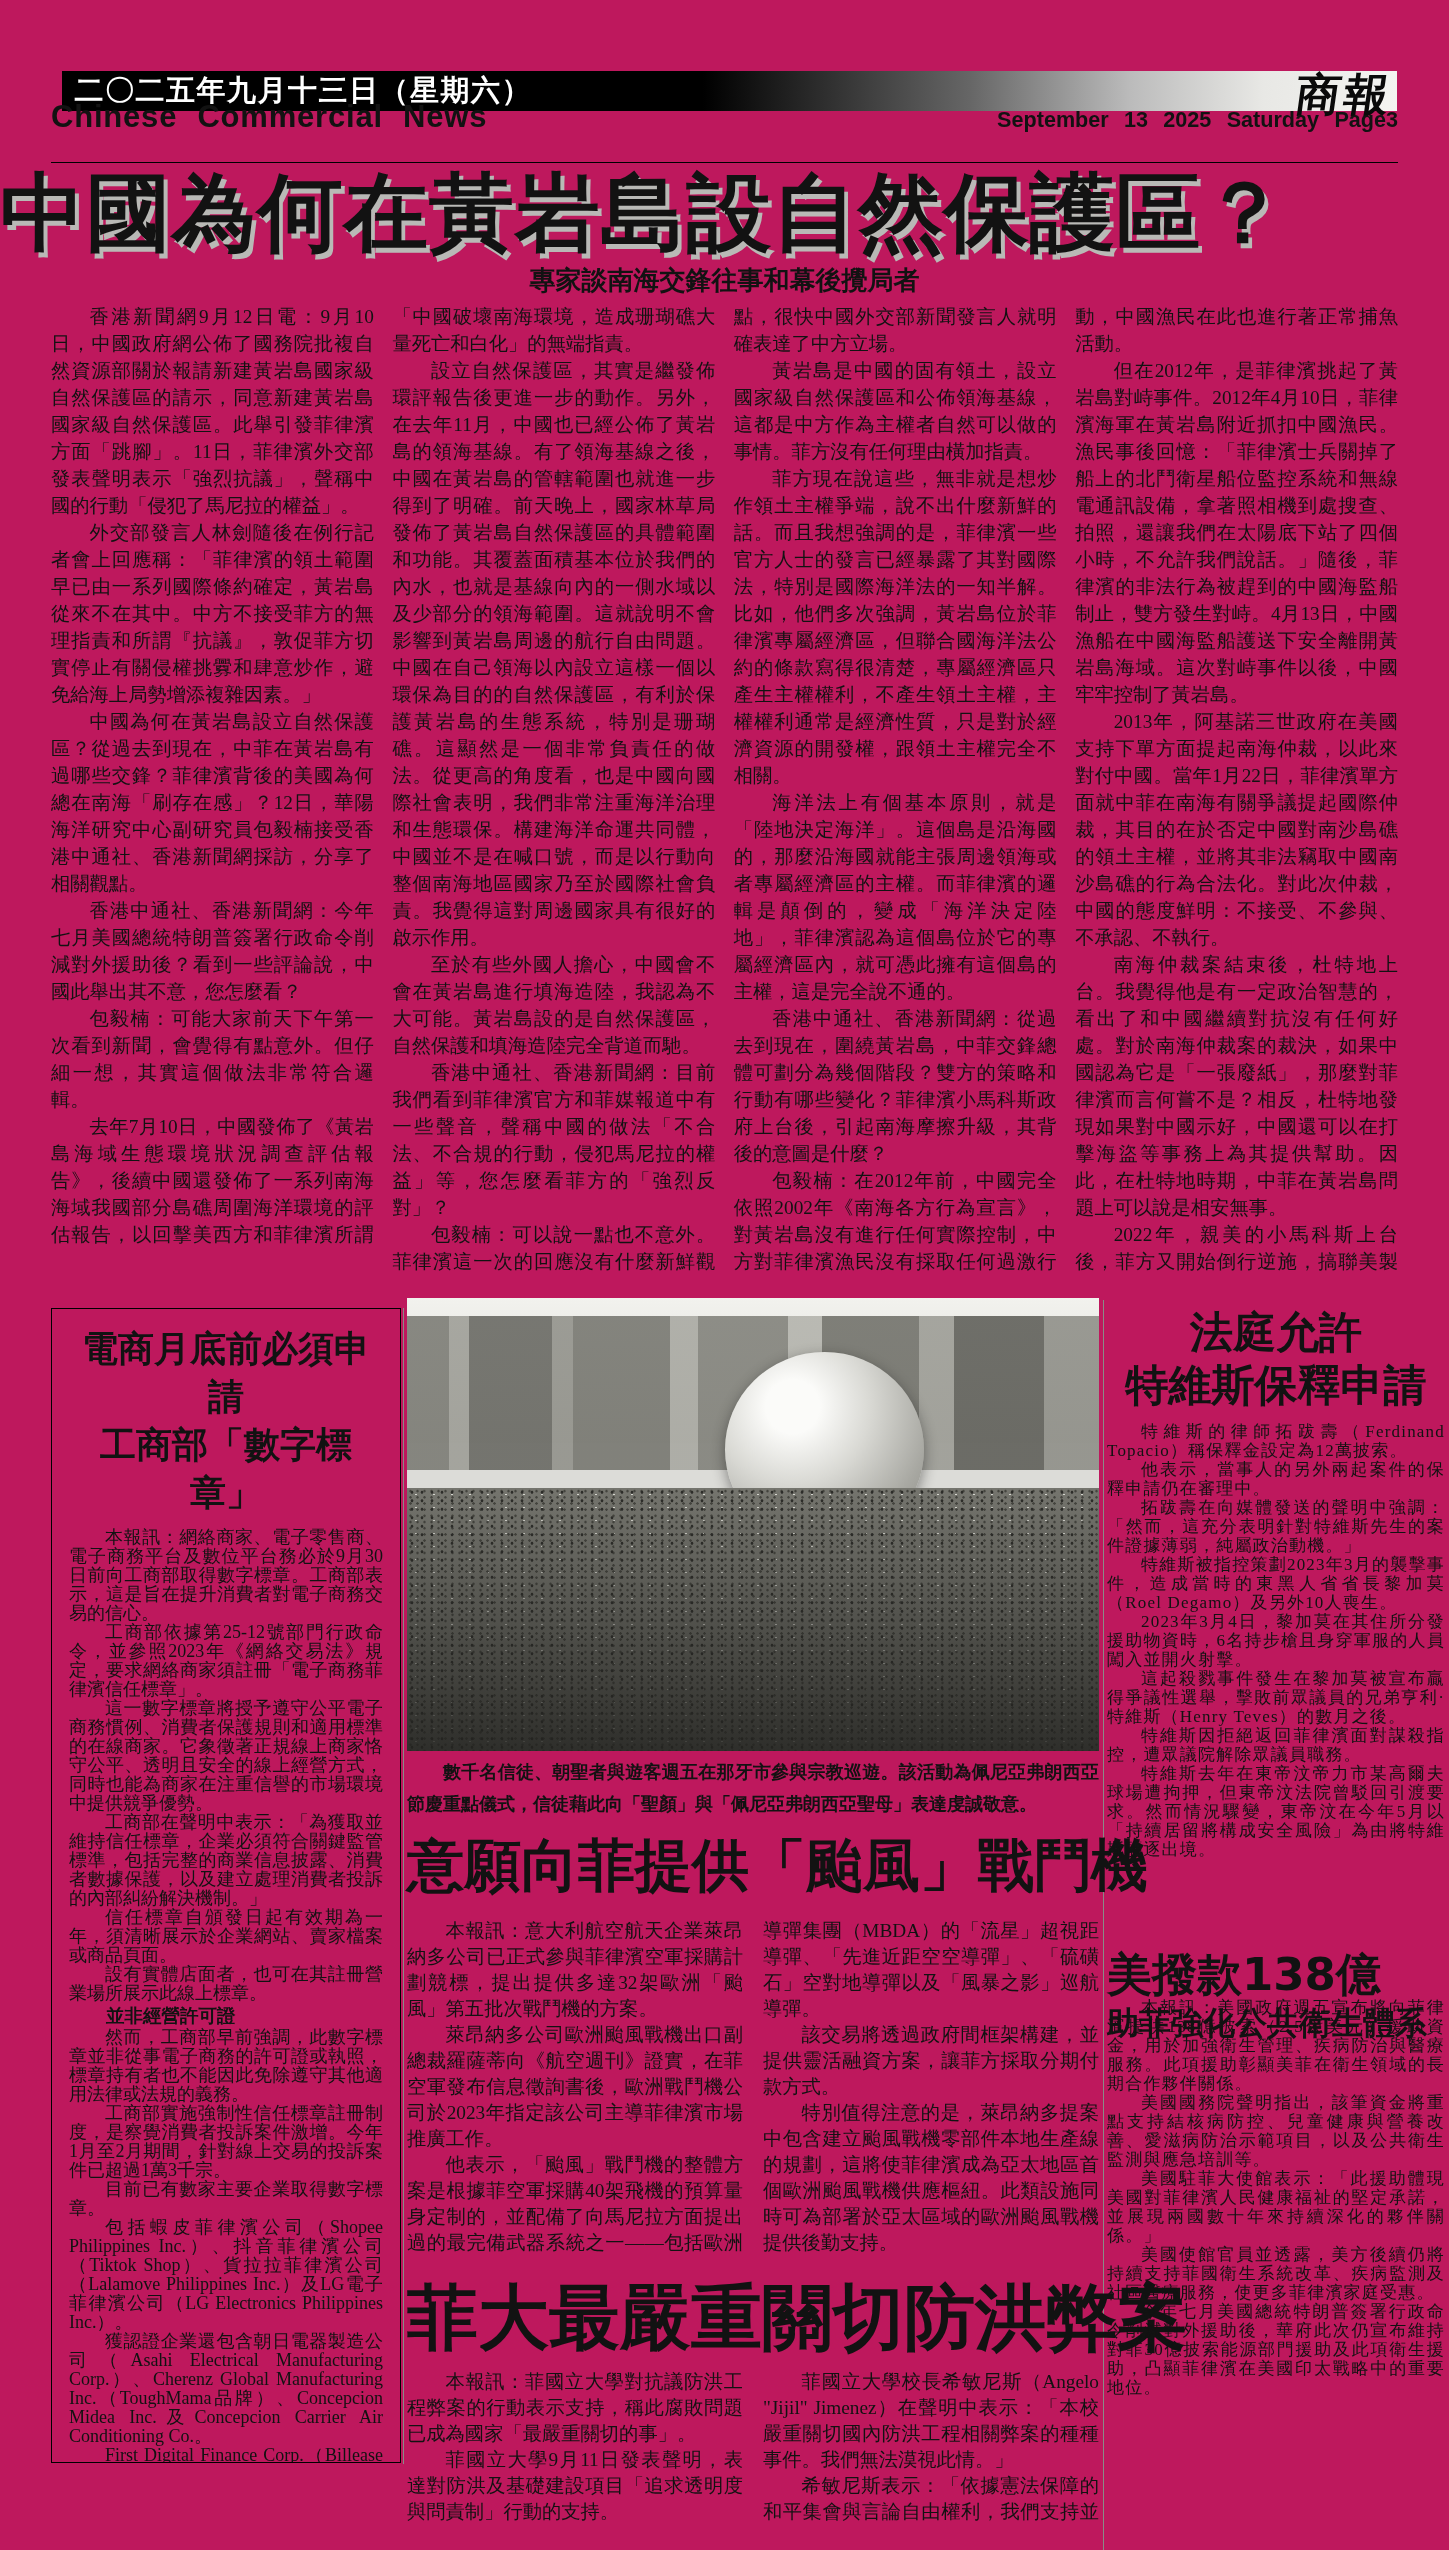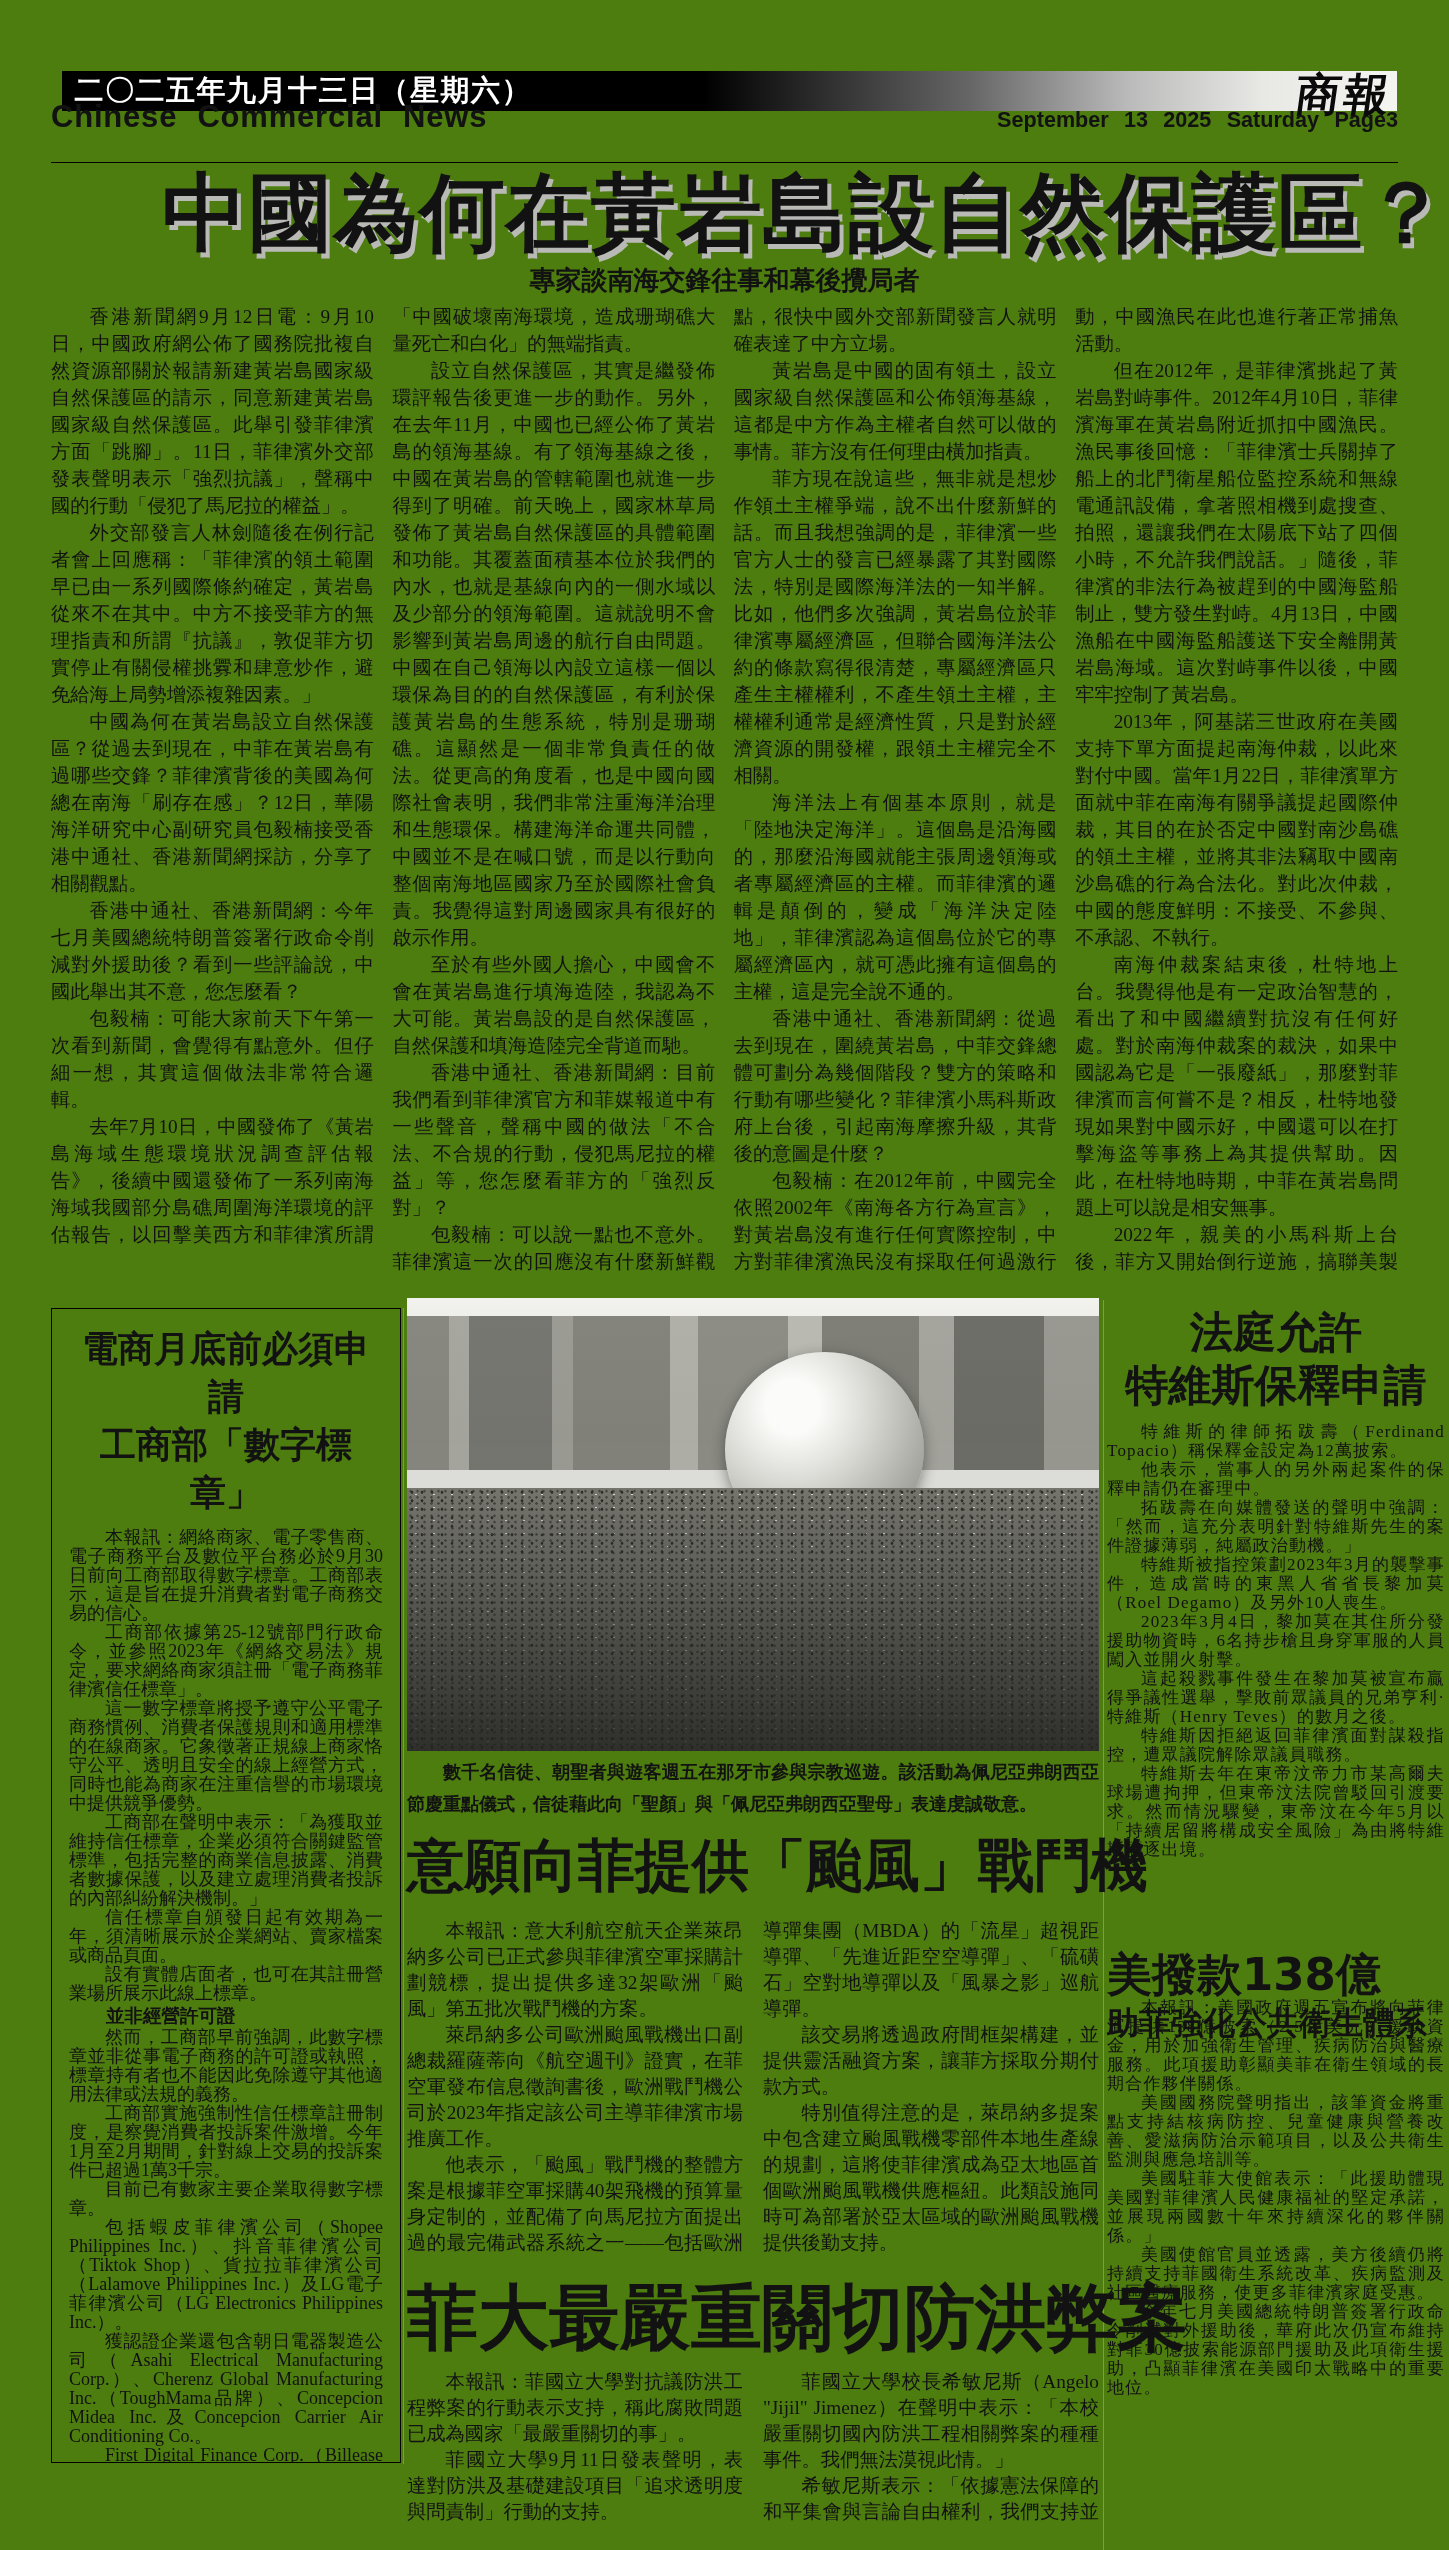--- a/index.html
+++ b/index.html
@@ -1,34 +1,34 @@
 <!DOCTYPE html>
 <html style="font-size:12.4px"><head>
 <meta charset="utf-8">
 <style>
   html,body{margin:0;padding:0;background:#e9e9e6;}
-  .page{position:relative;width:1449px;height:2550px;background:#4d7c0f;overflow:hidden;
+  .page{position:relative;width:1449px;height:2550px;background:#be185d;overflow:hidden;
         font-family:"Liberation Serif","DejaVu Serif",serif;color:#121212;}
   
   .mast-bar{position:absolute;left:62px;top:71px;width:1335px;height:40px;
     background:linear-gradient(90deg,#000 0%,#000 48%,#666 68%,#bbb 80%,#e8e8e5 90%,#f4f4f1 100%);
     display:flex;align-items:center;}
   .mast-date{color:#fff;font-family:"DejaVu Sans","Liberation Sans",sans-serif;font-weight:700;
     font-size:29px;letter-spacing:1.5px;padding-left:12.4px;}
   .mast-brand{position:absolute;right:4.6px;top:-6.2px;color:#0a0a0a;font-family:"DejaVu Serif",serif;
     font-weight:900;font-size:45px;transform:skewX(-8deg);letter-spacing:3.1px;}
   .mast-row{position:absolute;left:51px;top:99px;width:1347px;display:flex;
     justify-content:space-between;align-items:baseline;}
   .mast-en{font-family:"Liberation Sans","DejaVu Sans",sans-serif;font-weight:900;
     font-size:31px;letter-spacing:0.8px;word-spacing:10.8px;}
   .mast-en-date{font-family:"Liberation Sans","DejaVu Sans",sans-serif;font-weight:600;
     font-size:21.6px;word-spacing:9.3px;}
   .mast-rule{position:absolute;left:51px;top:162px;width:1347px;border-top:1.5px solid #000;}
   
-  .headline-main{position:absolute;left:0;top:168px;width:1449px;text-align:right;
+  .headline-main{position:absolute;left:0;top:168px;width:1449px;text-align:left;
     font-family:"DejaVu Sans","Liberation Sans",sans-serif;font-weight:900;font-size:85px;
     line-height:90px;letter-spacing:0.8px;text-shadow:3.9px 4.6px 0 #b9b9b6;white-space:nowrap;}
   .subheadline{position:absolute;left:0;top:263px;width:1449px;text-align:center;
     font-family:"DejaVu Sans","Liberation Sans",sans-serif;font-weight:900;font-size:26px;}
   .lead-body{position:absolute;left:51px;top:303px;width:1347px;height:988px;
     column-count:4;column-gap:18.5px;text-align:justify;font-size:19.3px;line-height:27px;
     overflow:hidden;}
   .para{margin:0;text-indent:2em;}
   
   .vrule{position:absolute;width:0;border-left:0.8px solid #8a8a86;}

